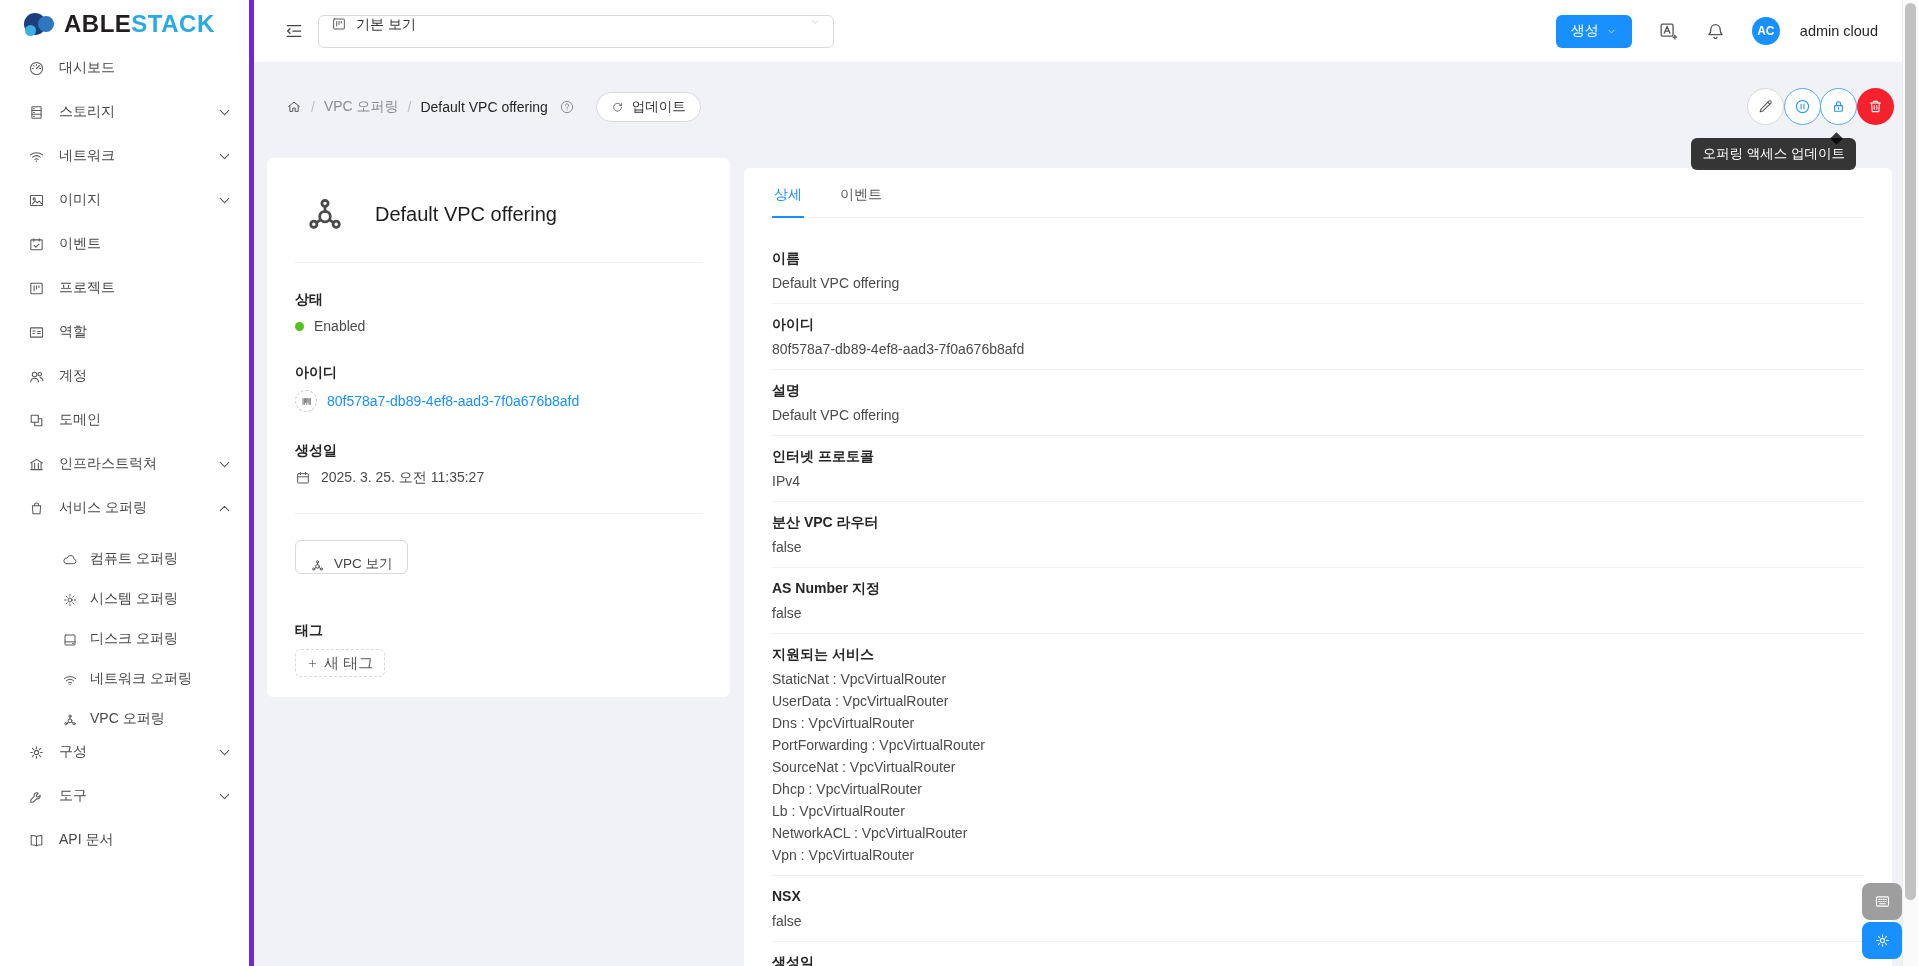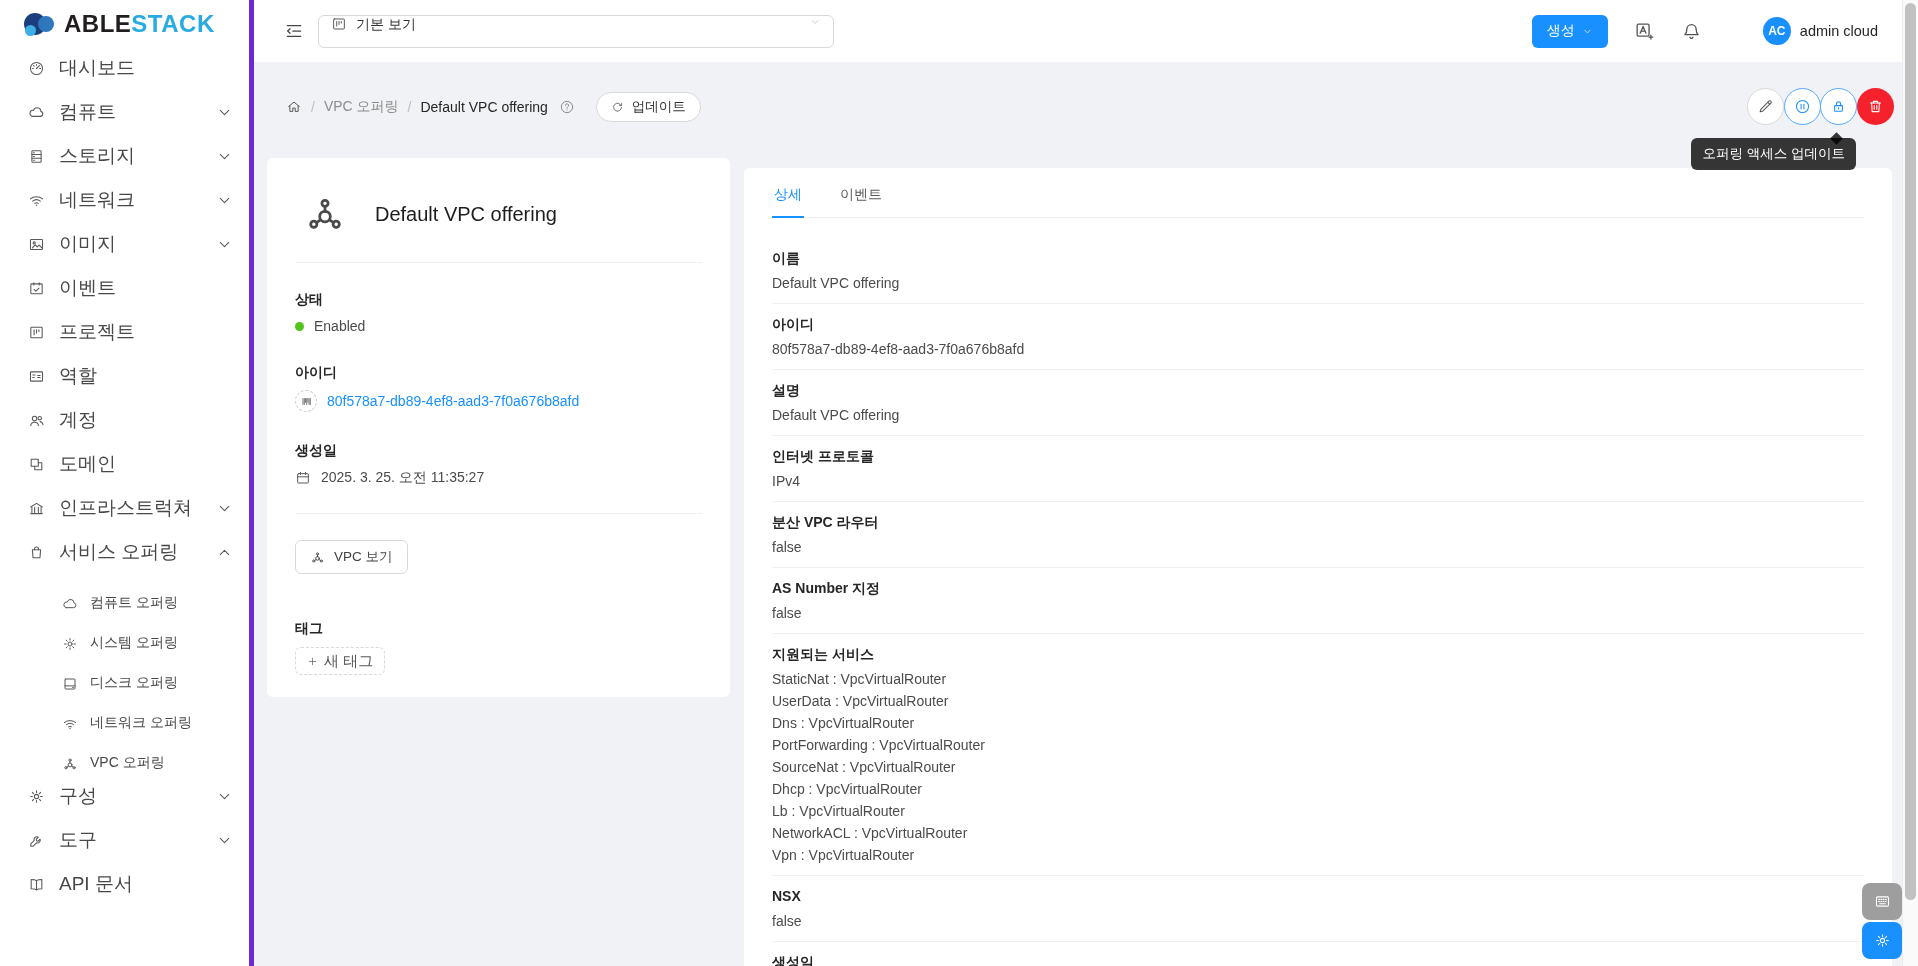--- a/index.html
+++ b/index.html
@@ -25,21 +25,21 @@
   .logo-mark i { position:absolute; border-radius:50%; }
   .logo-mark .c1 { width:22px; height:22px; left:2px; top:4px; background:#1d3e7c; }
   .logo-mark .c2 { width:16px; height:16px; left:16px; top:7px; background:#2f77bd; }
   .logo-mark .c3 { width:11px; height:11px; left:3px; top:16px; background:#3cb0e5; }
   .logo-text { font-size:24px; font-weight:700; letter-spacing:.5px; color:#221e1f; }
   .logo-text .accent { color:#29abe2; }
   .menu { padding-top:0; }
   .side-item {
     height:40px; margin-bottom:4px; display:flex; align-items:center;
     padding-left:28px; padding-right:16px; gap:14px; cursor:pointer;
-    color:#484848; font-size:19px;
+    color:#484848; font-size:14px;
   }
   .side-item .icn { width:17px; height:17px; color:#595959; }
   .side-sub-item {
     height:36px; margin-bottom:4px; display:flex; align-items:flex-end;
     padding-left:62px; padding-right:16px; gap:12px; cursor:pointer;
     color:#484848; font-size:14px;
   }
   .side-sub-item .icn { width:16px; height:16px; color:#595959; }
   .side-chev { margin-left:auto; width:11px; height:11px; color:#8c8c8c; }
 
@@ -56,21 +56,21 @@
   .view-select .icn { width:16px; height:16px; color:#595959; }
   .view-select .val { font-size:14px; color:#333; }
   .view-select .arrow { margin-left:auto; width:12px; height:12px; color:#bfbfbf; }
   .hdr-right { margin-left:auto; display:flex; align-items:center; gap:26px; }
   .create-btn {
     height:33px; background:#1890ff; border:none; border-radius:6px; color:#fff;
     font-size:14px; font-family:inherit; padding:0 15px; display:flex; align-items:center; gap:7px; cursor:pointer;
   }
   .create-btn .icn { width:11px; height:11px; color:#fff; }
   .hdr-icon { width:21px; height:21px; color:#555; cursor:pointer; }
-  .user-chip { display:flex; align-items:center; gap:9px; cursor:pointer;margin-left:35px; }
+  .user-chip { display:flex; align-items:center; gap:20px; cursor:pointer; }
   .avatar {
     width:28px; height:28px; border-radius:50%; background:#1890ff; color:#fff;
     font-size:12px; font-weight:700; display:flex; align-items:center; justify-content:center;
   }
   .user-name { font-size:14.5px; color:#262626; }
 
   
   .crumb-row {
     position:absolute; left:286px; top:90px; height:34px;
     display:flex; align-items:center; gap:9px; font-size:14px; z-index:3;
@@ -123,21 +123,21 @@
   .barcode-badge {
     width:22px; height:22px; border:1px dashed #cfcfcf; border-radius:50%;
     display:flex; align-items:center; justify-content:center; color:#595959;
   }
   .barcode-badge .icn { width:13px; height:13px; }
   .uuid-link { color:#1890ff; cursor:pointer; font-size:14px; }
   .cal-icn { width:16px; height:16px; color:#595959; }
   .d2 { margin-top:26px; }
   .view-vpc-btn {
     margin-top:26px; height:34px; border:1px solid #d9d9d9; border-radius:6px; background:#fff;
-    display:inline-flex; align-items:center; gap:9px; padding:0 14px; font-size:13.5px;
+    display:inline-flex; align-items:flex-end; gap:9px; padding:0 14px; font-size:13.5px;
     font-family:inherit; color:#434343; cursor:pointer;
   }
   .view-vpc-btn .icn { width:15px; height:15px; color:#4a4a4a; }
   .tags-label { margin-top:46px; }
   .new-tag-btn {
     margin-top:9px; height:28px; border:1px dashed #d9d9d9; border-radius:6px; background:#fff;
     display:inline-flex; align-items:center; gap:6px; padding:0 11px; font-size:15px;
     font-family:inherit; color:#595959; cursor:pointer;
   }
   .new-tag-btn .icn { width:11px; height:11px; }
@@ -184,33 +184,20 @@
   <nav class="menu" id="menu">
       <div class="side-item">
         <span class="icn">
           <svg viewBox="0 0 24 24" fill="none" stroke="currentColor" stroke-width="1.5" stroke-linecap="round" stroke-linejoin="round">
             <circle cx="12" cy="12" r="8.5"></circle>
             <path d="M12 12l4.2-4.2"></path>
             <path d="M12 6.3v1.2M6.3 12h1.2M16.5 12h1.2M7.9 7.9l.9.9"></path>
           </svg>
         </span>
         <span>대시보드</span>
-      </div>
-      <div class="side-item">
-        <span class="icn">
-          <svg viewBox="0 0 24 24" fill="none" stroke="currentColor" stroke-width="1.5" stroke-linecap="round" stroke-linejoin="round">
-            <path d="M6.3 17.5h10.9a3.6 3.6 0 0 0 .9-7.1 5.2 5.2 0 0 0-10.2-1.4A3.9 3.9 0 0 0 6.3 17.5z"></path>
-          </svg>
-        </span>
-        <span>컴퓨트</span>
-        <span class="icn side-chev">
-          <svg viewBox="0 0 24 24" fill="none" stroke="currentColor" stroke-width="1.5" stroke-linecap="round" stroke-linejoin="round">
-            <path d="M6 9l6 6 6-6"></path>
-          </svg>
-        </span>
       </div>
       <div class="side-item">
         <span class="icn">
           <svg viewBox="0 0 24 24" fill="none" stroke="currentColor" stroke-width="1.5" stroke-linecap="round" stroke-linejoin="round">
             <rect x="5.5" y="4" width="13" height="16" rx="1"></rect>
             <path d="M5.5 9.3h13M5.5 14.6h13"></path>
             <path d="M7.8 6.7h1.2M7.8 12h1.2M7.8 17.3h1.2"></path>
           </svg>
         </span>
         <span>스토리지</span>

